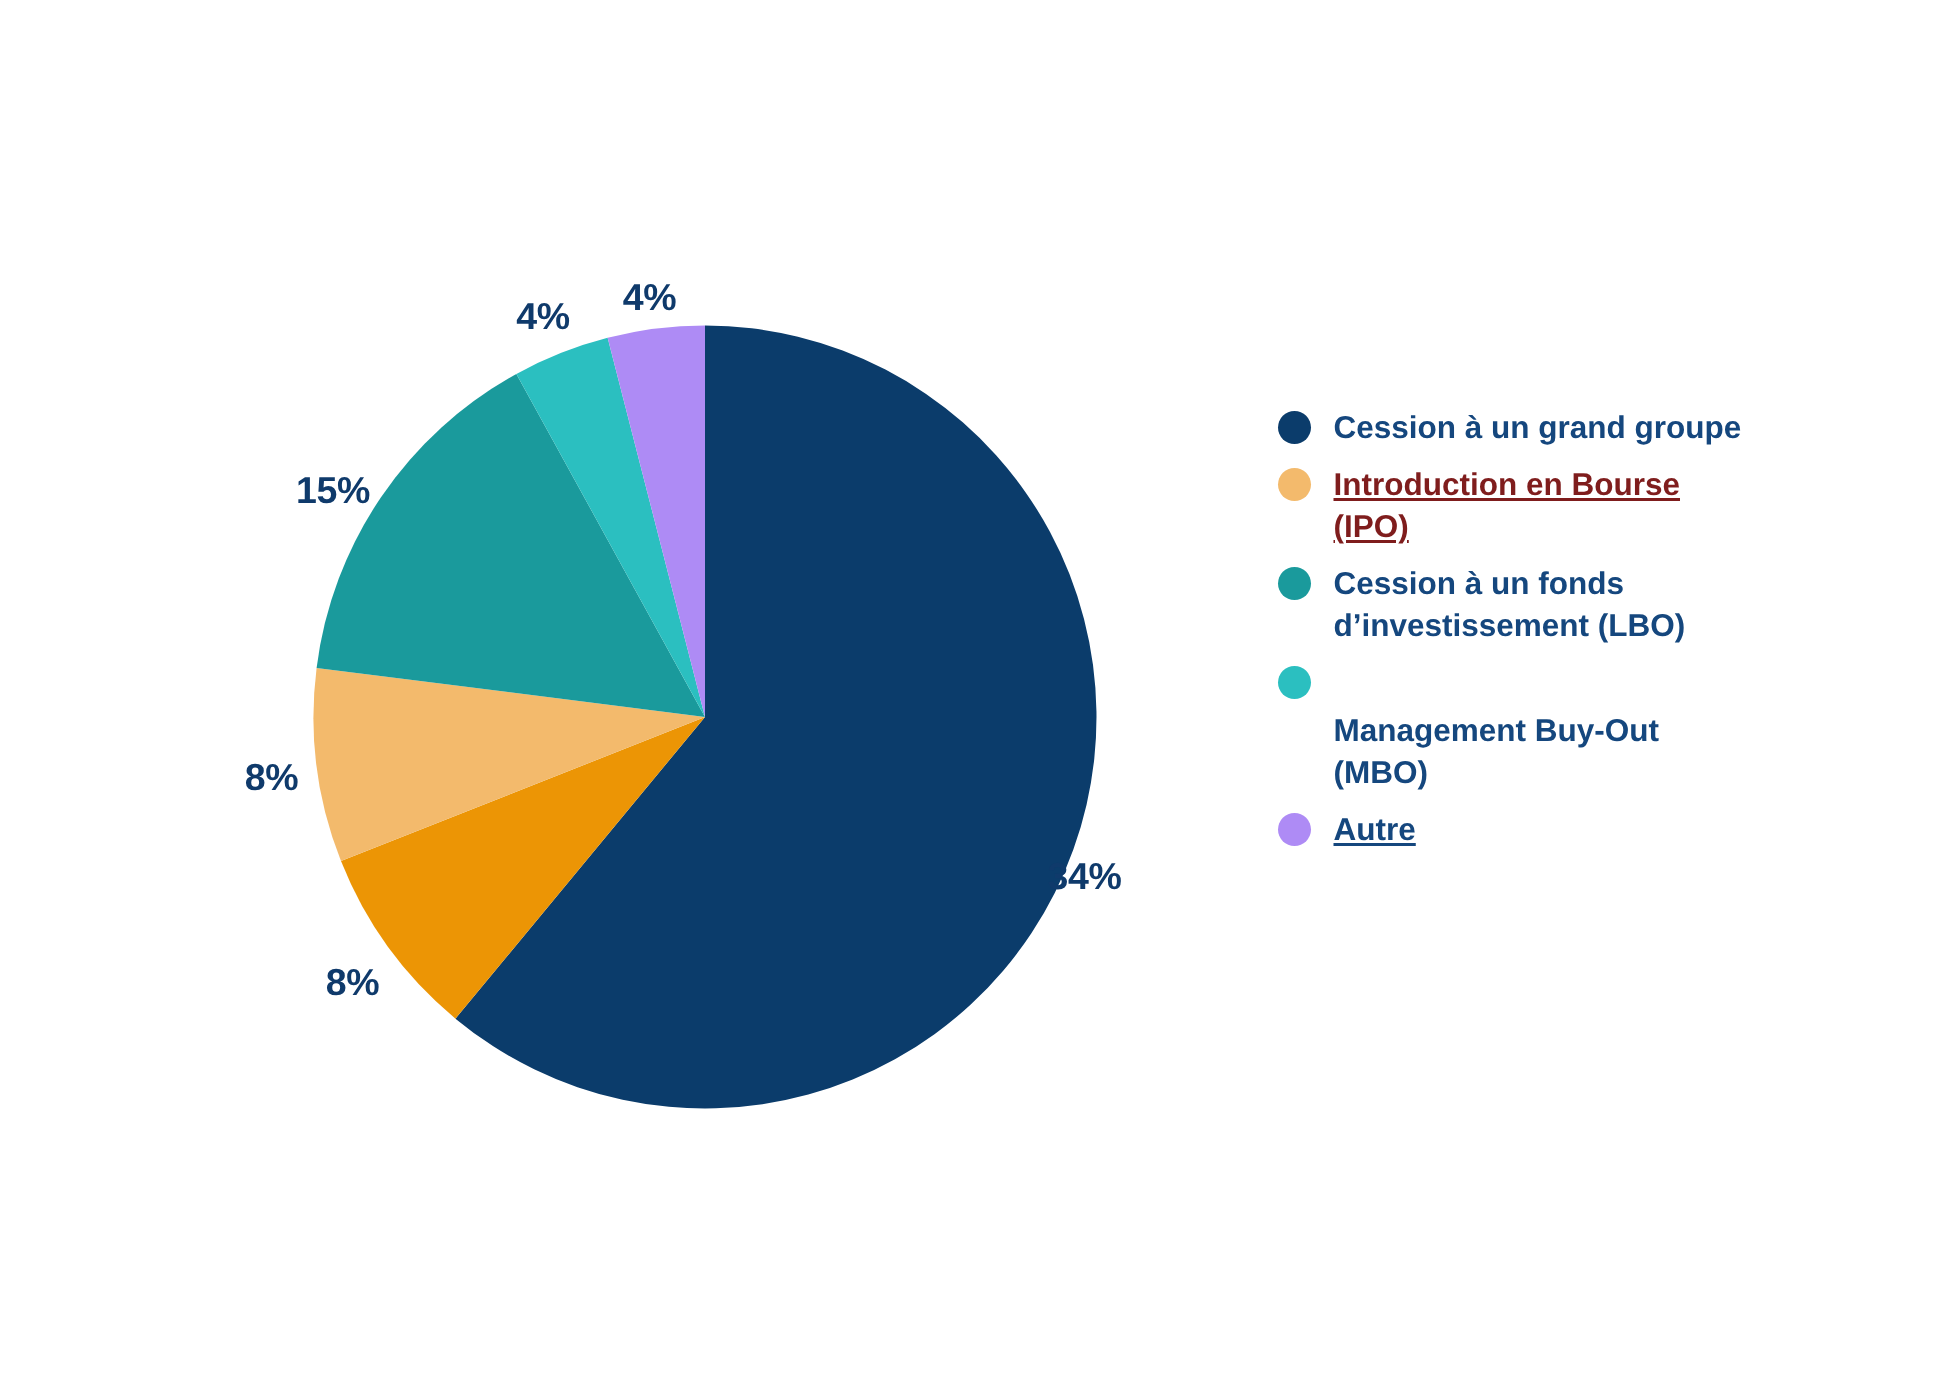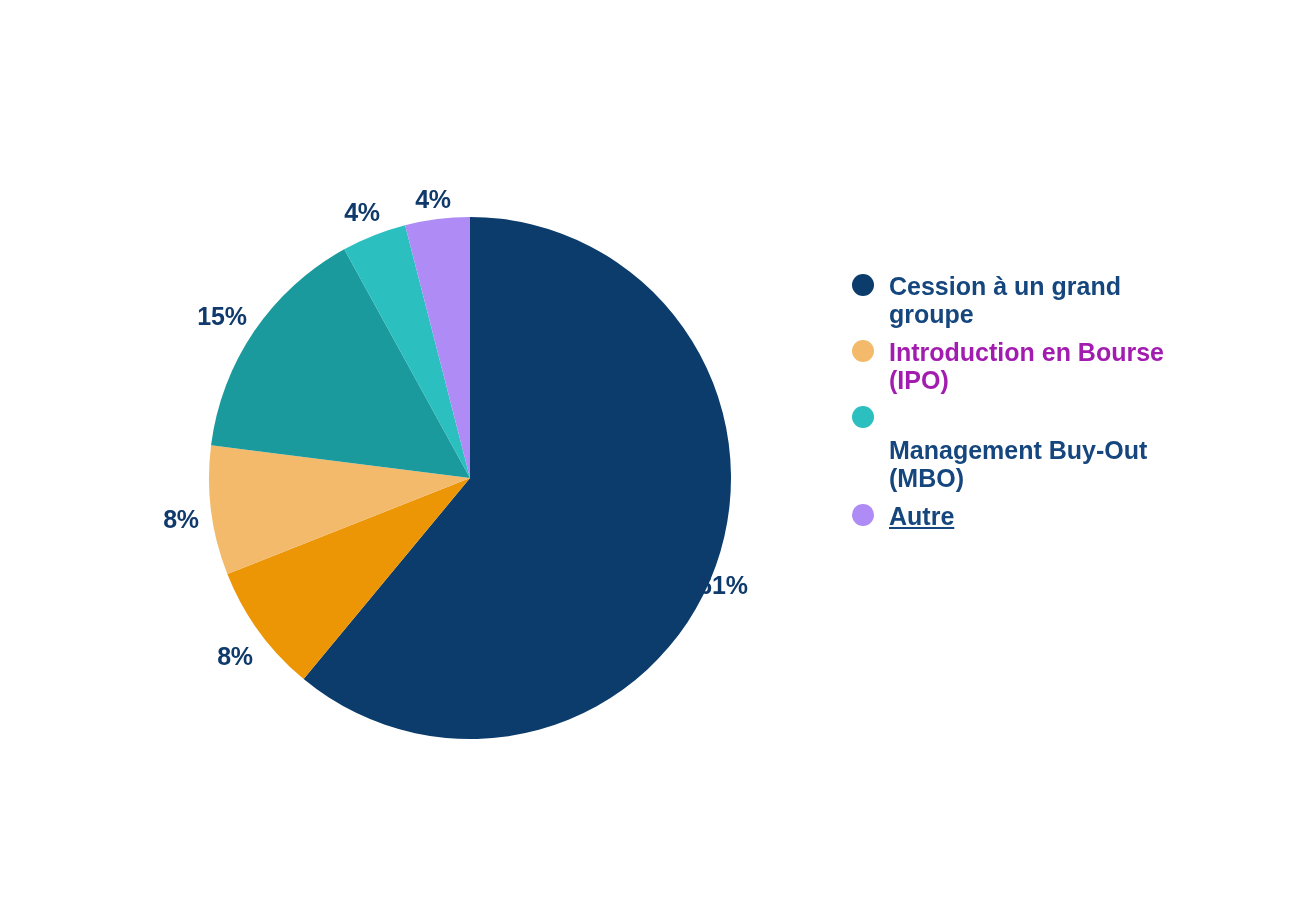--- a/index.html
+++ b/index.html
@@ -54,21 +54,21 @@
     flex: 0 0 auto;
     width: 22px;
     height: 22px;
     border-radius: 50%;
     margin-right: 15px;
     margin-top: 2px;
   }
   .legend-label {
     font-family: "Liberation Sans", sans-serif;
     font-weight: bold;
-    font-size: 25px;
+    font-size: 21px;
     line-height: 28px;
     color: #15477e;
     max-width: 275px;
   }
 </style>
 </head>
 <body>
 
 <div id="page">
 
@@ -77,37 +77,41 @@
       <g id="pie-slices">
           <path d="M 470 478 L 470.000 217.000 A 261 261 0 1 1 303.632 679.104 Z" fill="#0b3c6b"></path>
           <path d="M 470 478 L 303.632 679.104 A 261 261 0 0 1 227.328 574.081 Z" fill="#ec9505"></path>
           <path d="M 470 478 L 227.328 574.081 A 261 261 0 0 1 211.058 445.288 Z" fill="#f3ba6c"></path>
           <path d="M 470 478 L 211.058 445.288 A 261 261 0 0 1 344.262 249.284 Z" fill="#1a9a9c"></path>
           <path d="M 470 478 L 344.262 249.284 A 261 261 0 0 1 405.092 225.200 Z" fill="#2bbfc0"></path>
           <path d="M 470 478 L 405.092 225.200 A 261 261 0 0 1 470.000 217.000 Z" fill="#ae8bf5"></path>
         </g>
     </svg>
     <div id="slice-labels">
-        <div class="slice-label" style="left: 723px; top: 585px; transform: translate(-50%, -50%); color: rgb(15, 58, 107);">61%</div>
+        <div class="slice-label" style="left: 723px; top: 585px; transform: translate(-50%, -50%); color: rgb(15, 58, 107);">34%</div>
         <div class="slice-label" style="left: 235px; top: 656px; transform: translate(-50%, -50%); color: rgb(15, 58, 107);">8%</div>
         <div class="slice-label" style="left: 181px; top: 519px; transform: translate(-50%, -50%); color: rgb(15, 58, 107);">8%</div>
-        <div class="slice-label" style="left: 222px; top: 316px; transform: translate(-50%, -50%); color: rgb(15, 58, 107);">15%</div>
+        <div class="slice-label" style="left: 222px; top: 328px; transform: translate(-50%, -50%); color: rgb(15, 58, 107);">15%</div>
         <div class="slice-label" style="left: 362px; top: 212px; transform: translate(-50%, -50%); color: rgb(15, 58, 107);">4%</div>
         <div class="slice-label" style="left: 433px; top: 199px; transform: translate(-50%, -50%); color: rgb(15, 58, 107);">4%</div>
       </div>
   </div>
 
   <div id="legend">
       <div class="legend-item">
         <span class="legend-swatch" style="background: rgb(11, 60, 107);"></span>
         <span class="legend-label" style="color: rgb(21, 71, 126);">Cession à un grand groupe</span>
       </div>
       <div class="legend-item">
         <span class="legend-swatch" style="background: rgb(243, 186, 108);"></span>
-        <span class="legend-label" style="color: #a21caf;">Introduction en Bourse (IPO)</span>
+        <span class="legend-label" style="color: #7f1d1d; text-decoration: underline;">Introduction en Bourse (IPO)</span>
+      </div>
+      <div class="legend-item">
+        <span class="legend-swatch" style="background: rgb(26, 154, 156);"></span>
+        <span class="legend-label" style="color: rgb(21, 71, 126);">Cession à un fonds d’investissement (LBO)</span>
       </div>
       <div class="legend-item">
         <span class="legend-swatch" style="background: rgb(43, 191, 192);"></span>
         <span class="legend-label" style="color: rgb(21, 71, 126); margin-top: 32px;">Management Buy-Out (MBO)</span>
       </div>
       <div class="legend-item">
         <span class="legend-swatch" style="background: rgb(174, 139, 245);"></span>
         <span class="legend-label" style="color: rgb(21, 71, 126); text-decoration: underline;">Autre</span>
       </div>
     </div>

